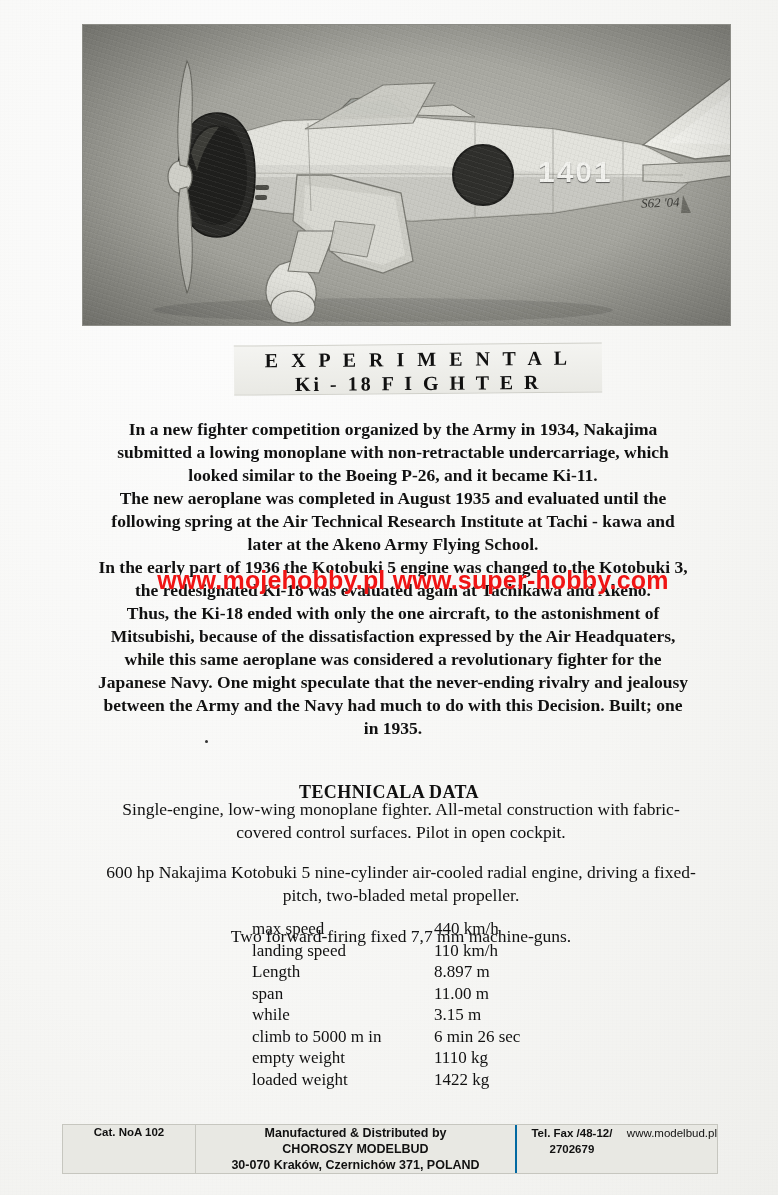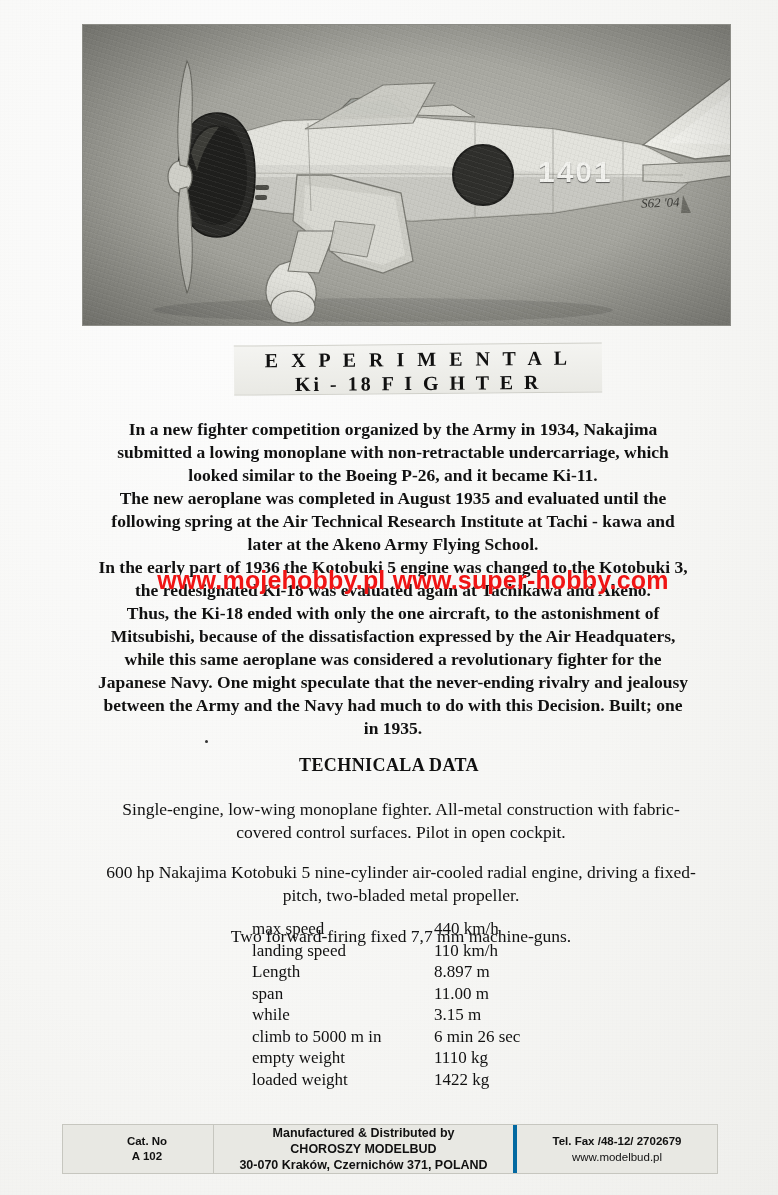--- a/index.html
+++ b/index.html
@@ -126,21 +126,21 @@
     text-align: center;
     font-size: 17.5px;
     line-height: 23px;
   }
   .body-text p { margin: 0 0 0 8px; font-weight: bold; }
 
   
   .tech-head {
     position: absolute;
     left: 0;
-    top: 755px;
+    top: 782px;
     width: 778px;
     text-align: center;
     font-weight: 700;
     font-size: 18px;
     letter-spacing: .4px;
   }
   .tech-body {
     position: absolute;
     left: 100px;
     top: 780px;
@@ -195,41 +195,39 @@
   }
   .footer-col-left {
     width: 132px;
     text-align: center;
     font-size: 11.5px;
     font-weight: 700;
     line-height: 15px;
     border-right: 1px solid #c6c6bf;
     align-self: stretch;
     display: flex;
-    flex-direction: column;
+    flex-direction: row;
     justify-content: center;
-    margin-left: 18px;
   }
   .footer-col-mid {
     flex: 1;
     text-align: center;
     font-size: 12.5px;
     font-weight: 700;
     line-height: 16px;
     padding: 0 6px;
   }
   .footer-col-right {
     width: 200px;
     text-align: center;
     font-size: 11.5px;
     line-height: 16px;
-    border-left: 4px solid #0369a1;
+    border-left: 2px solid #0369a1;
     align-self: stretch;
     display: flex;
-    flex-direction: column;
     justify-content: center;
   }
   .footer-col-right .tel { font-weight: 600; }
   .tiny-dot {
     position: absolute;
     left: 205px;
     top: 740px;
     width: 3px; height: 3px;
     background: #333;
     border-radius: 50%;

